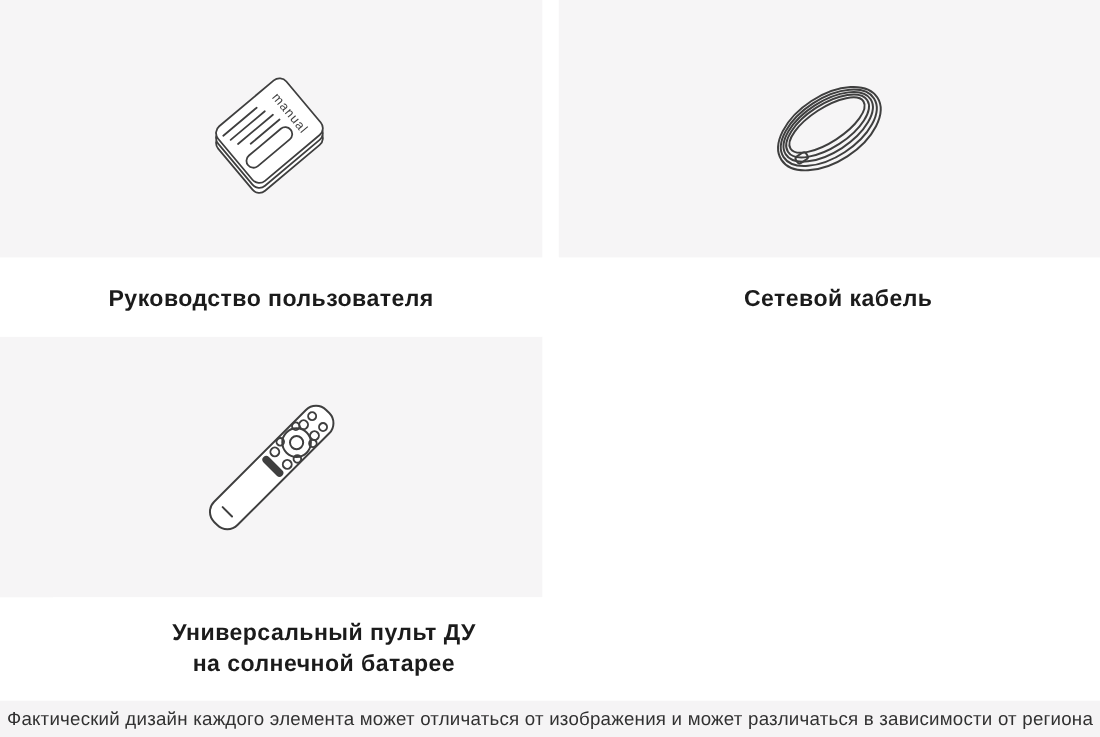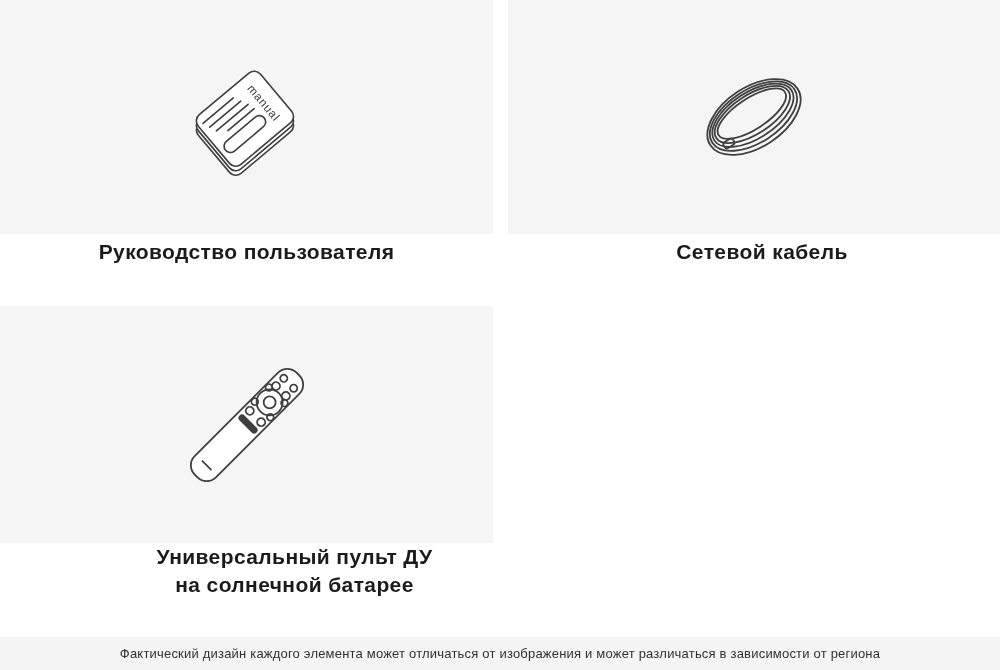--- a/index.html
+++ b/index.html
@@ -22,21 +22,21 @@
     align-items: center;
     justify-content: center;
   }
   .panel-tl { left: 0;   top: 4;   width: 493px; height: 234px; }
   .panel-tr { left: 508px; top: 4; width: 492px; height: 234px; }
   .panel-bl { left: 0;   top: 306px; width: 493px; height: 237px; }
 
   .label-band {
     position: absolute;
     display: flex;
-    align-items: flex-start;
+    align-items: center;
     justify-content: center;
     text-align: center;
     background: #ffffff;
   }
   .band-1 { left: 0;     top: 238px; width: 493px; height: 68px; }
   .band-2 { left: 516px; top: 238px; width: 492px; height: 68px; }
   .band-3 { left: 0;     top: 543px; width: 493px; height: 94px; margin-left: 48px; }
 
   .item-label {
     font-size: 21px;
@@ -49,21 +49,21 @@
 
   .footer-bar {
     position: absolute;
     left: 0; top: 637px; width: 1000px; height: 33px;
     background: var(--footer-bg);
     display: flex;
     align-items: center;
     justify-content: center;
   }
   .disclaimer-text {
-    font-size: 13px;
+    font-size: 17px;
     font-weight: 500;
     letter-spacing: 0.2px;
     color: var(--footer-text-color);
     text-align: center;
   }
 
   
   .ln   { stroke: var(--line-color); fill: none; stroke-width: 1.8; stroke-linecap: round; }
   .fillw { fill: #ffffff; }
   .solid { fill: var(--line-color); stroke: none; }

